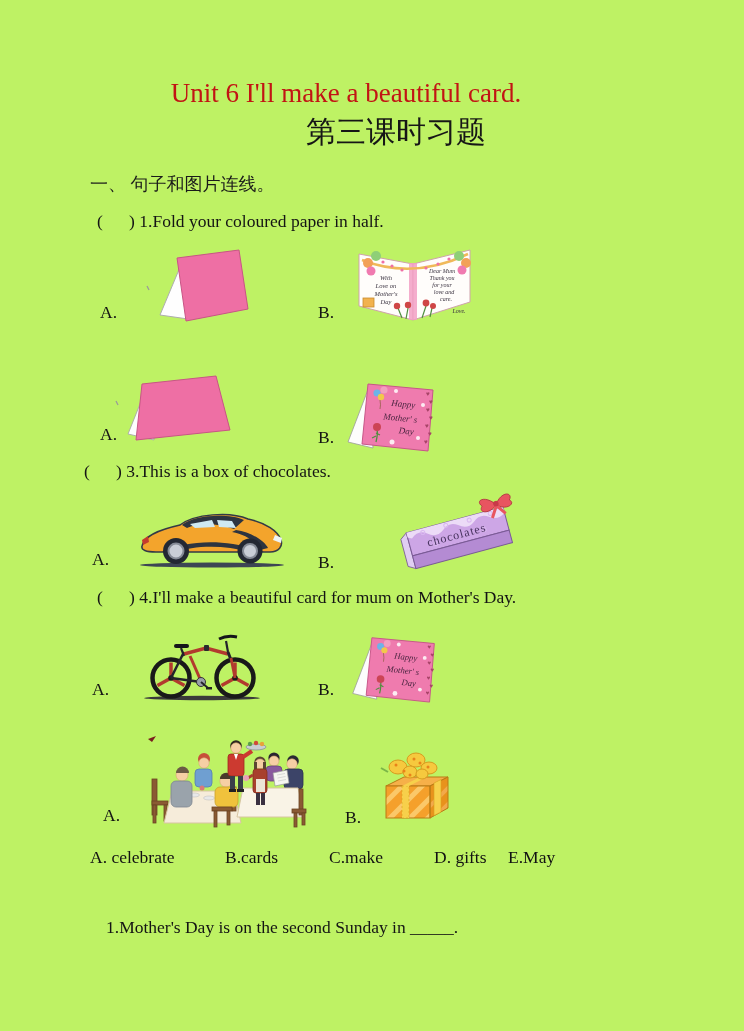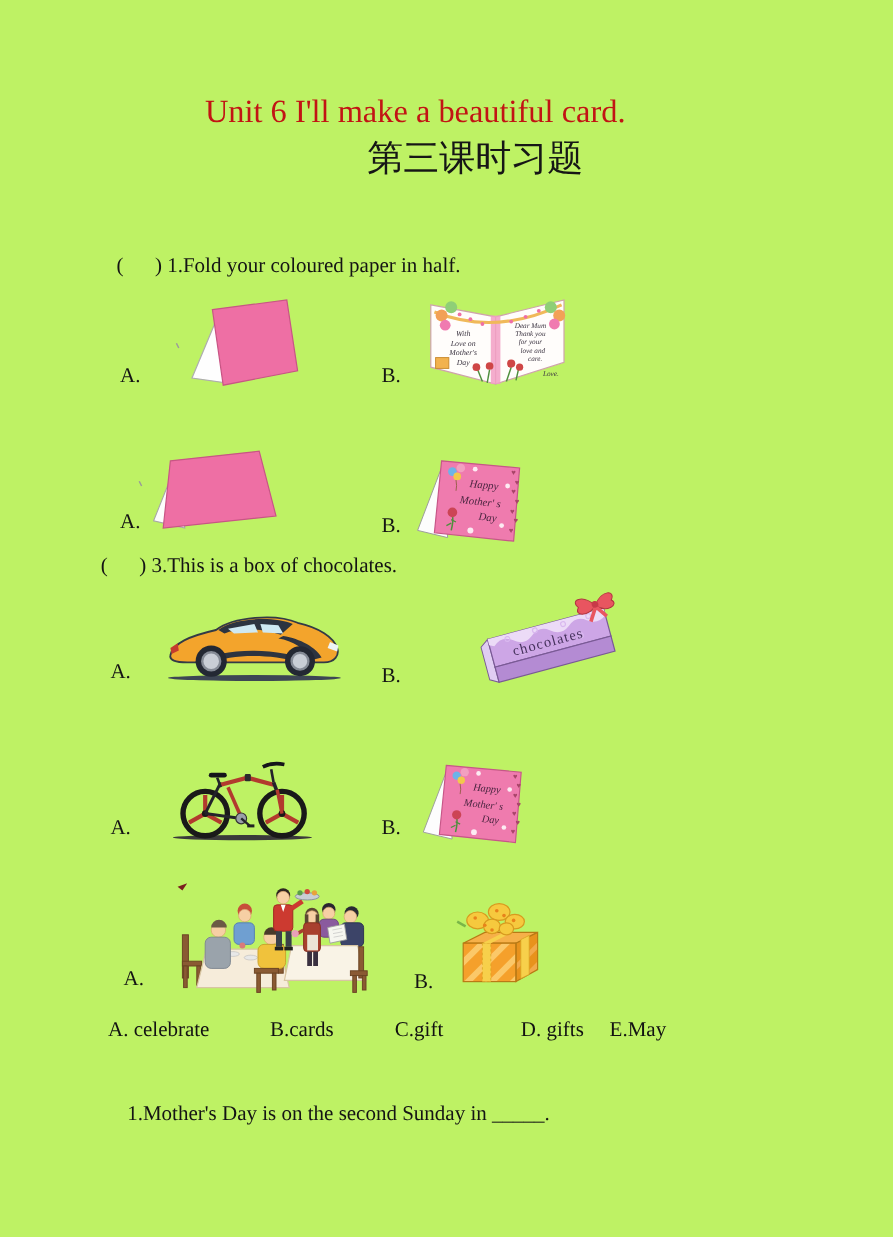--- a/index.html
+++ b/index.html
@@ -21,20 +21,21 @@
   .card-txt { font-family:"Liberation Serif","DejaVu Serif",serif; }
 </style>
 </head>
 <body>
 
 <div class="page">
 
   <div class="title">Unit 6 I'll make a beautiful card.</div>
   <div class="subtitle">第三课时习题</div>
 
+  <div class="sec-header" style="left:90px; top:172px">一、 句子和图片连线。</div>
 
   <div class="q-text" style="left:97px; top:211px">(      ) 1.Fold your coloured paper in half.</div>
 
   <div class="img" style="left:140px; top:243px">
     <svg width="125" height="85" viewBox="0 0 125 85">
       <line x1="7" y1="43" x2="9" y2="47" stroke="#9a9a9a" stroke-width="1.2"></line>
       <polygon points="20,72 43,17 48,76" fill="#fefefe" stroke="#aeaeae" stroke-width="1"></polygon>
       <polygon points="37,15 99,7 108,66 46,78" fill="#ee6fa4" stroke="#c85585" stroke-width="1"></polygon>
     </svg>
   </div>
@@ -183,20 +184,21 @@
           <path d="M106,24 C98,12 86,14 92,22 C86,28 98,32 106,24" fill="#e85560" stroke="#b23440" stroke-width="0.8"></path>
           <path d="M106,24 C114,12 126,16 120,23 C126,28 114,33 106,24" fill="#e85560" stroke="#b23440" stroke-width="0.8"></path>
           <path d="M106,25 L99,36 M106,25 L113,35" stroke="#e85560" stroke-width="3" fill="none"></path>
           <circle cx="106" cy="23" r="2.8" fill="#c83a48"></circle>
         </g>
       </g>
     </svg>
   </div>
   <div class="opt-label" style="left:318px; top:552px">B.</div>
 
+  <div class="q-text" style="left:97px; top:587px">(      ) 4.I'll make a beautiful card for mum on Mother's Day.</div>
 
   <div class="img" style="left:138px; top:626px">
     <svg width="128" height="78" viewBox="0 0 128 78">
       <ellipse cx="64" cy="72" rx="58" ry="2.2" fill="#3a3a3a"></ellipse>
       <g>
         <circle cx="33" cy="52" r="18.5" fill="none" stroke="#191919" stroke-width="4.5"></circle>
         <g stroke="#b23a2e" stroke-width="3.5">
             <line x1="33" y1="52" x2="33" y2="36.5"></line>
             <line x1="33" y1="52" x2="19.5" y2="59.5"></line>
             <line x1="33" y1="52" x2="46.5" y2="59.5"></line>
@@ -413,19 +415,19 @@
           <circle cx="46" cy="13" r="1.5"></circle>
           <circle cx="36" cy="25" r="1.5"></circle>
       </g>
     </svg>
   </div>
   <div class="opt-label" style="left:345px; top:807px">B.</div>
 
 
   <div class="wb-item" style="left:90px">A. celebrate</div>
   <div class="wb-item" style="left:225px">B.cards</div>
-  <div class="wb-item" style="left:329px">C.gift</div>
+  <div class="wb-item" style="left:329px">C.make</div>
   <div class="wb-item" style="left:434px">D. gifts</div>
   <div class="wb-item" style="left:508px">E.May</div>
 
   <div class="q-text" style="left:106px; top:917px">1.Mother's Day is on the second Sunday in _____.</div>
 
 </div>
 
 </body></html>

